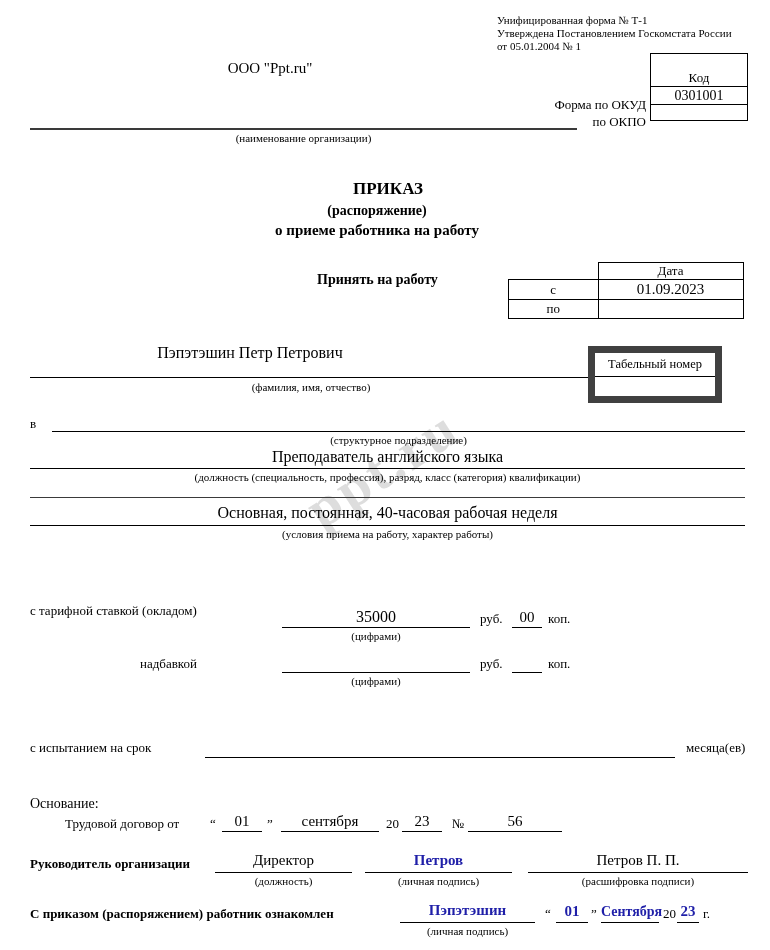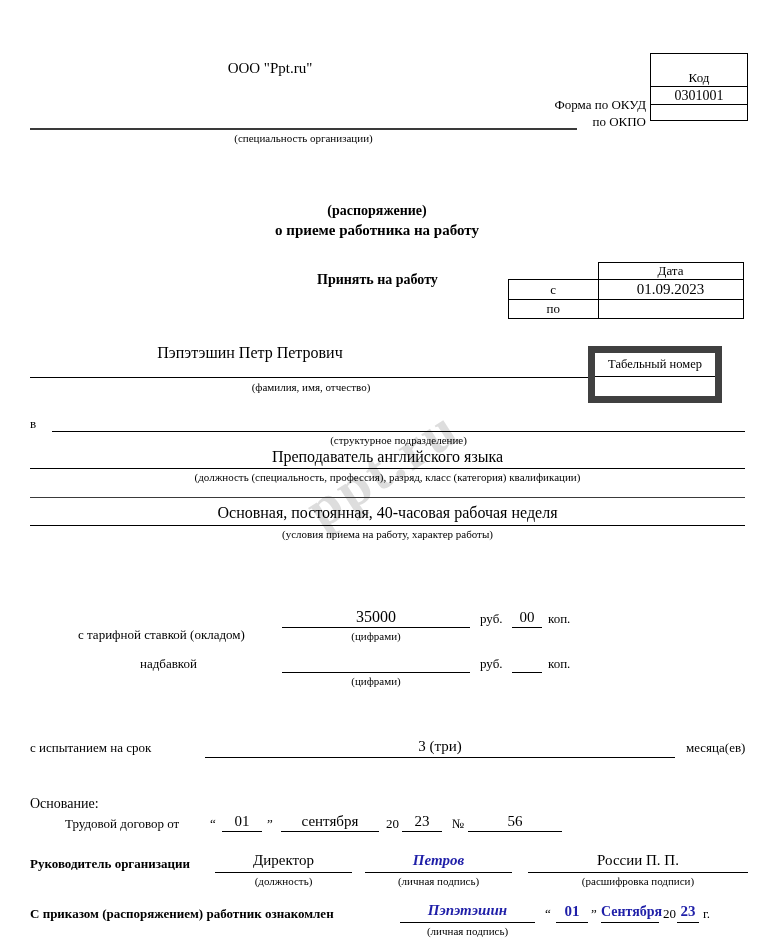--- a/index.html
+++ b/index.html
@@ -2,21 +2,21 @@
 <html><head>
 <meta charset="utf-8">
 <style>
   html,body{margin:0;padding:0;background:#fff;}
   .page{position:relative;width:770px;height:950px;background:#fff;
         font-family:"Liberation Serif","DejaVu Serif",serif;color:#000;overflow:hidden;}
   .abs{position:absolute;}
   .c{text-align:center;}
   .r{text-align:right;}
   .b{font-weight:bold;}
-  .it{font-style:italic;}
+  .it{}
   .cap{font-size:11px;line-height:12px;text-align:center;}
   .lbl{font-size:13px;line-height:15px;}
   .lbl14{font-size:14px;line-height:16px;}
   .fill{font-size:16px;line-height:18px;text-align:center;}
   .fill15{font-size:15px;line-height:17px;text-align:center;}
   .hline{border-top:1px solid #3a3a3a;height:0;}
   .blue{color:#1f1fa8;font-weight:bold;}
   table{border-collapse:collapse;}
   td{border:1px solid #000;text-align:center;padding:0;vertical-align:middle;}
   td.h12{font-size:12px;line-height:14px;}
@@ -27,37 +27,43 @@
   .watermark{font-size:56px;font-weight:bold;letter-spacing:3px;color:#bcbcbc;
              opacity:.5;transform:rotate(-33deg);transform-origin:center;}
 </style>
 </head>
 <body>
 
 <div class="page">
 
   <div class="abs watermark" style="left:272px;top:436px;width:220px;text-align:center;">ppt.ru</div>
 
+  <div class="abs note" style="left:497px;top:14px;width:265px;">
+    <div>Унифицированная форма № Т-1</div>
+    <div>Утверждена Постановлением Госкомстата России</div>
+    <div>от 05.01.2004 № 1</div>
+  </div>
 
   <div class="abs" style="left:30px;top:60px;width:480px;font-size:15px;text-align:center;">ООО "Ppt.ru"</div>
 
   <div class="abs" style="left:650px;top:53px;width:96px;height:66px;border:1px solid #000;">
     <div style="height:32px;position:relative;">
       <div class="c lbl" style="position:absolute;bottom:1px;width:100%;">Код</div>
     </div>
     <div class="c" style="height:17px;border-top:1px solid #000;font-size:14px;line-height:17px;">0301001</div>
     <div class="c" style="height:15px;border-top:1px solid #000;font-size:14px;line-height:15px;"></div>
   </div>
   <div class="abs r lbl" style="left:500px;top:97px;width:146px;">Форма по ОКУД</div>
   <div class="abs r lbl" style="left:500px;top:114px;width:146px;">по ОКПО</div>
 
   <div class="abs hline" style="left:30px;top:128px;width:547px;border-top-width:2px;"></div>
-  <div class="abs cap" style="left:30px;top:132px;width:547px;">(специальность организации)</div>
+  <div class="abs cap" style="left:30px;top:132px;width:547px;">(наименование организации)</div>
 
 
+  <div class="abs r b" style="left:250px;top:179px;width:173px;font-size:17px;line-height:19px;">ПРИКАЗ</div>
   <div class="abs c b" style="left:250px;top:222px;width:254px;font-size:15px;line-height:17px;">о приеме работника на работу</div>
   <div class="abs c b lbl14" style="left:250px;top:203px;width:254px;">(распоряжение)</div>
 
   <div class="abs b lbl14" style="left:317px;top:272px;">Принять на работу</div>
   <table class="abs" style="left:508px;top:255px;margin-top:7px;">
     <tbody>
         <tr>
       <td class="nb" style="width:89px;height:16px;"></td>
       <td class="h13" style="width:144px;">Дата</td>
     </tr>
@@ -89,40 +95,39 @@
   <div class="abs fill" style="left:30px;top:448px;width:715px;">Преподаватель английского языка</div>
   <div class="abs hline" style="left:30px;top:468px;width:715px;border-top-color:#000;"></div>
   <div class="abs cap" style="left:30px;top:471px;width:715px;">(должность (специальность, профессия), разряд, класс (категория) квалификации)</div>
 
   <div class="abs hline" style="left:30px;top:497px;width:715px;"></div>
 
   <div class="abs fill" style="left:30px;top:504px;width:715px;">Основная, постоянная, 40-часовая рабочая неделя</div>
   <div class="abs hline" style="left:30px;top:525px;width:715px;border-top-color:#000;"></div>
   <div class="abs cap" style="left:30px;top:528px;width:715px;">(условия приема на работу, характер работы)</div>
 
-  <div class="abs lbl" style="left:30px;top:627px;margin-left:48px;">с тарифной ставкой (окладом)</div>
+  <div class="abs lbl" style="left:30px;top:603px;">с тарифной ставкой (окладом)</div>
   <div class="abs fill" style="left:282px;top:608px;width:188px;font-family:Liberation Serif, serif;">35000</div>
   <div class="abs hline" style="left:282px;top:627px;width:188px;border-top-color:#000;"></div>
   <div class="abs cap" style="left:282px;top:630px;width:188px;">(цифрами)</div>
   <div class="abs lbl" style="left:480px;top:611px;">руб.</div>
   <div class="abs fill15" style="left:512px;top:609px;width:30px;">00</div>
   <div class="abs hline" style="left:512px;top:627px;width:30px;border-top-color:#000;"></div>
   <div class="abs lbl" style="left:548px;top:611px;">коп.</div>
 
   <div class="abs lbl" style="left:140px;top:656px;">надбавкой</div>
   <div class="abs fill" style="left:282px;top:653px;width:188px;"></div>
   <div class="abs hline" style="left:282px;top:672px;width:188px;border-top-color:#000;"></div>
   <div class="abs cap" style="left:282px;top:675px;width:188px;">(цифрами)</div>
   <div class="abs lbl" style="left:480px;top:656px;">руб.</div>
   <div class="abs fill15" style="left:512px;top:654px;width:30px;"></div>
   <div class="abs hline" style="left:512px;top:672px;width:30px;border-top-color:#000;"></div>
   <div class="abs lbl" style="left:548px;top:656px;">коп.</div>
 
   <div class="abs lbl" style="left:30px;top:740px;">с испытанием на срок</div>
-  <div class="abs fill15" style="left:205px;top:738px;width:470px;">3 (три)</div>
   <div class="abs hline" style="left:205px;top:757px;width:470px;border-top-color:#000;"></div>
   <div class="abs lbl" style="left:686px;top:740px;">месяца(ев)</div>
 
   <div class="abs lbl14" style="left:30px;top:796px;text-align:center;">Основание:</div>
   <div class="abs lbl" style="left:65px;top:816px;">Трудовой договор от</div>
   <div class="abs lbl" style="left:210px;top:816px;">“</div>
   <div class="abs fill15" style="left:222px;top:813px;width:40px;">01</div>
   <div class="abs hline" style="left:222px;top:831px;width:40px;border-top-color:#000;"></div>
   <div class="abs lbl" style="left:267px;top:816px;">”</div>
   <div class="abs fill15" style="left:281px;top:813px;width:98px;">сентября</div>
@@ -134,21 +139,21 @@
   <div class="abs fill15" style="left:468px;top:813px;width:94px;">56</div>
   <div class="abs hline" style="left:468px;top:831px;width:94px;border-top-color:#000;"></div>
 
   <div class="abs b lbl" style="left:30px;top:856px;">Руководитель организации</div>
   <div class="abs fill15" style="left:215px;top:852px;width:137px;">Директор</div>
   <div class="abs hline" style="left:215px;top:872px;width:137px;border-top-color:#000;"></div>
   <div class="abs cap" style="left:215px;top:875px;width:137px;">(должность)</div>
   <div class="abs fill15 blue it" style="left:365px;top:852px;width:147px;">Петров</div>
   <div class="abs hline" style="left:365px;top:872px;width:147px;border-top-color:#000;"></div>
   <div class="abs cap" style="left:365px;top:875px;width:147px;">(личная подпись)</div>
-  <div class="abs fill15" style="left:528px;top:852px;width:220px;">России П. П.</div>
+  <div class="abs fill15" style="left:528px;top:852px;width:220px;">Петров П. П.</div>
   <div class="abs hline" style="left:528px;top:872px;width:220px;border-top-color:#000;"></div>
   <div class="abs cap" style="left:528px;top:875px;width:220px;">(расшифровка подписи)</div>
 
   <div class="abs b lbl" style="left:30px;top:906px;">С приказом (распоряжением) работник ознакомлен</div>
   <div class="abs fill15 blue it" style="left:400px;top:902px;width:135px;">Пэпэтэшин</div>
   <div class="abs hline" style="left:400px;top:922px;width:135px;border-top-color:#000;"></div>
   <div class="abs cap" style="left:400px;top:925px;width:135px;">(личная подпись)</div>
   <div class="abs lbl" style="left:545px;top:906px;">“</div>
   <div class="abs fill15 blue" style="left:556px;top:903px;width:32px;">01</div>
   <div class="abs hline" style="left:556px;top:922px;width:32px;border-top-color:#000;"></div>

